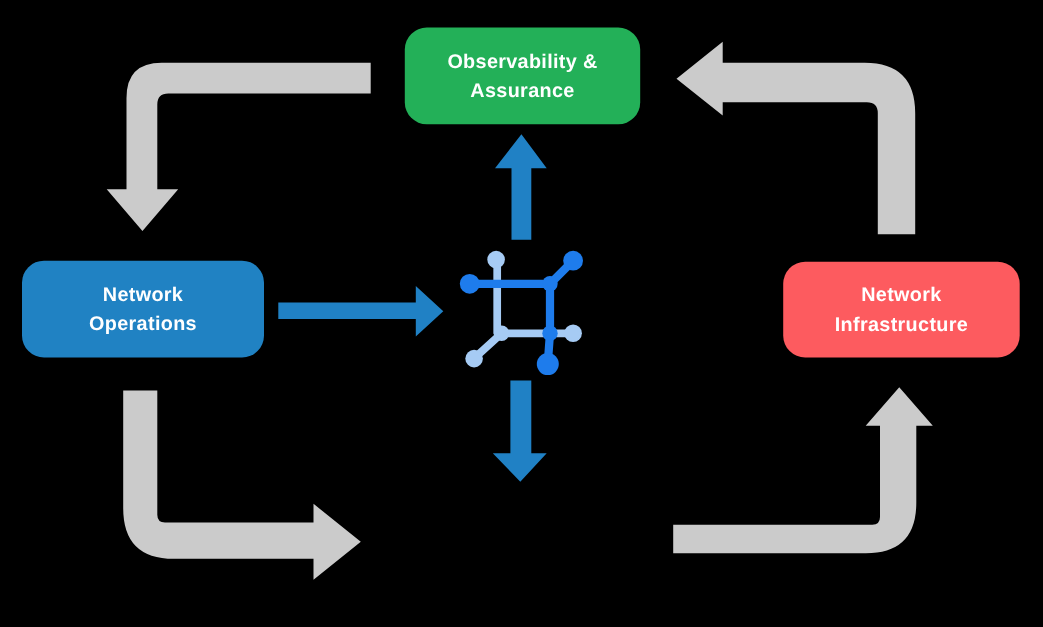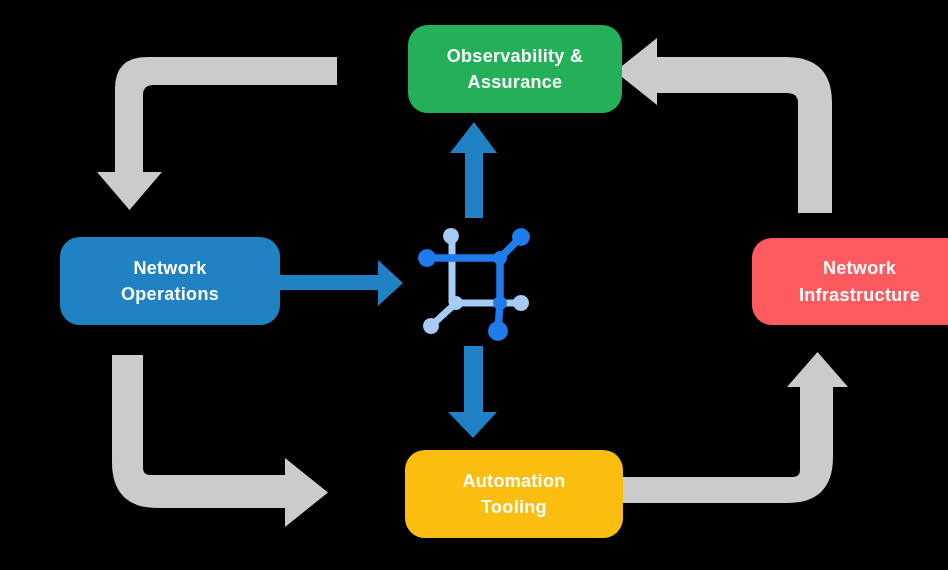--- a/index.html
+++ b/index.html
@@ -12,21 +12,20 @@
   }
   .arrow-layer {
     position:absolute; left:0; top:0;
     width:948px; height:570px;
   }
   .node {
     position:absolute;
     border-radius:20px;
     display:flex; align-items:center; justify-content:center;
     text-align:center;
-    margin-left:40px;
   }
   .node-label {
     color:#fff;
     font-size:18px;
     font-weight:600;
     letter-spacing:0.3px;
     line-height:1.45;
     white-space:pre-line;
   }
   .node-observability   { left:368px; top:25px;  width:214px; height:88px; }
@@ -80,18 +79,14 @@
   <div class="node node-operations" style="background: rgb(32, 130, 195);">
     <div class="node-label">Network
 Operations</div>
   </div>
 
   <div class="node node-infrastructure" style="background: rgb(253, 91, 95);">
     <div class="node-label">Network
 Infrastructure</div>
   </div>
 
-  <div class="node node-automation" style="background: rgb(252, 189, 17);">
-    <div class="node-label">Automation
-Tooling</div>
-  </div>
 
 </div>
 
 </body></html>

